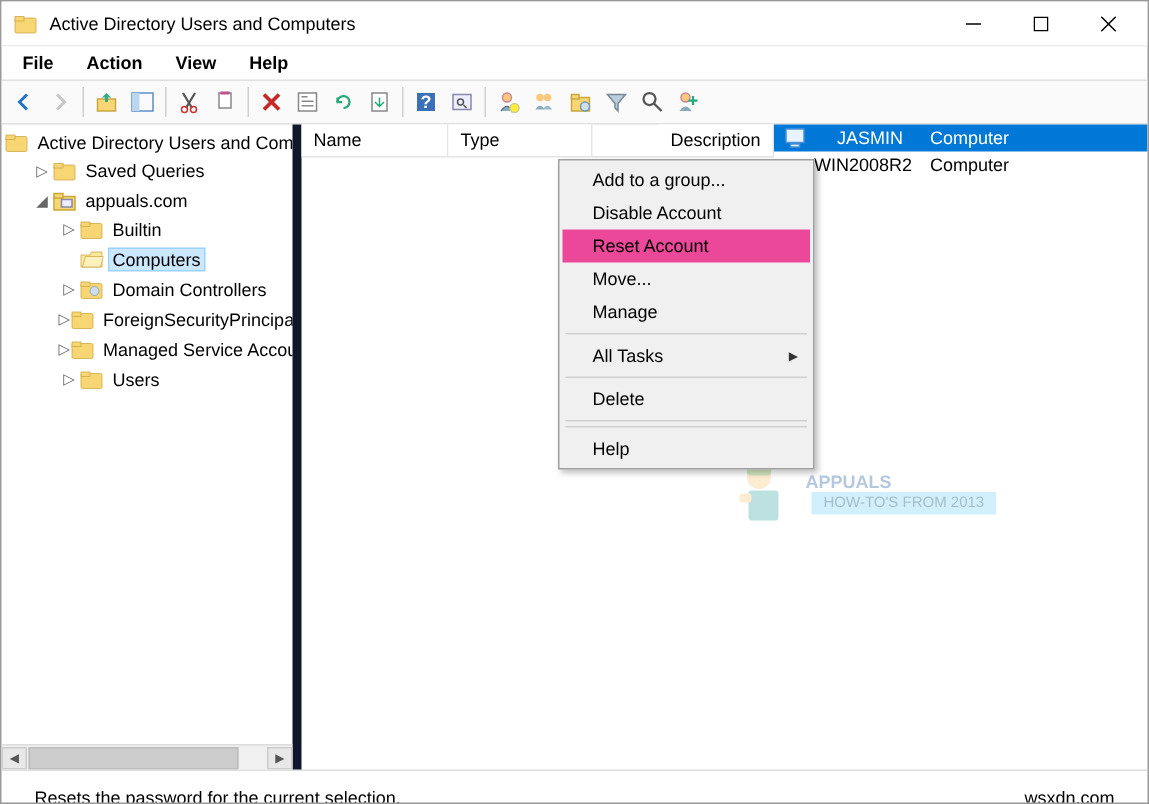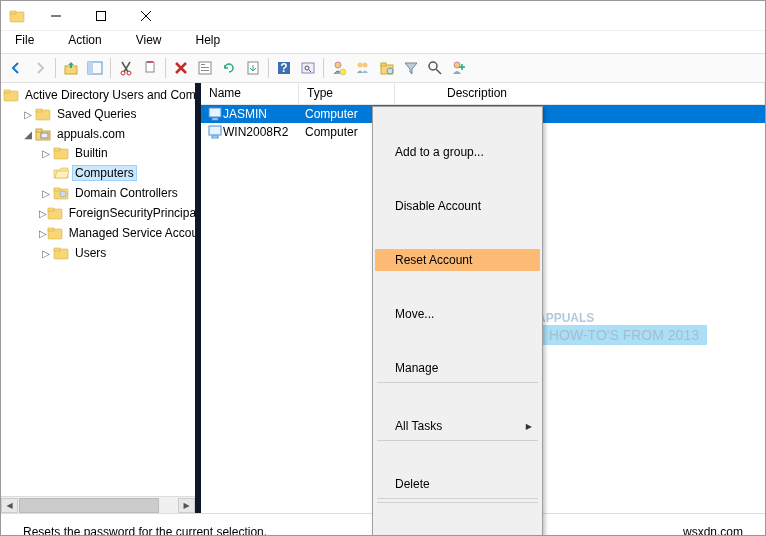--- a/index.html
+++ b/index.html
@@ -2,68 +2,69 @@
 <html><head>
 <meta charset="utf-8">
 <style>
 * { box-sizing: border-box; margin: 0; padding: 0; font-family: "Segoe UI", Tahoma, sans-serif; font-size: 12px; }
 body { background: #fff; width: 766px; height: 536px; overflow: hidden; border: 1px solid #999; position: relative; }
 .titlebar { height: 30px; display: flex; align-items: center; padding: 0 4px 0 8px; background: #fff; border-bottom: 1px solid #eee; }
 .titlebar .app-icon { width: 16px; height: 16px; margin-right: 8px; }
 .titlebar .title { flex: 1; font-size: 12px; }
 .winbtn { width: 45px; height: 28px; display: flex; align-items: center; justify-content: center; color: #000; }
 .winbtn svg { width: 10px; height: 10px; }
-.menubar { height: 22px; display: flex; padding: 0 6px; gap: 18px; }
+.menubar { height: 22px; display: flex; align-items: center; padding: 0 6px; gap: 6px; font-weight: bold; }
 .menubar .menu-item { padding: 2px 8px; }
 .toolbar { height: 30px; display: flex; align-items: center; padding: 0 4px; border-top: 1px solid #e0e0e0; border-bottom: 1px solid #e0e0e0; gap: 2px; background: #fafafa; }
 .toolbar .sep { width: 1px; height: 20px; background: #d0d0d0; margin: 0 2px; }
 .tbtn { width: 22px; height: 22px; display: flex; align-items: center; justify-content: center; border-radius: 2px; }
 .content { display: flex; height: calc(100% - 30px - 22px - 30px - 22px); }
 .tree-pane { width: 200px; border-right: 6px solid #0f172a; overflow: hidden; padding: 2px; position: relative; }
 .tree-pane .hscroll { position: absolute; bottom: 0; left: 0; right: 0; height: 17px; background: #f0f0f0; border-top: 1px solid #ddd; display:flex; align-items:center;}
 .hscroll .harrow { width:17px; height:15px; background:#e8e8e8; border:1px solid #ccc; display:flex; align-items:center; justify-content:center; font-size:8px; color:#555;}
 .hscroll .hthumb { width:140px; height:15px; background:#ccc; margin-left:1px; border:1px solid #bbb;}
 .tree { list-style: none; white-space: nowrap; }
 .tree li { padding: 1px 0; }
 .tree .row { display: flex; align-items: center; height: 18px; }
 .tree .twisty { width: 14px; height: 14px; display: flex; align-items: center; justify-content: center; margin-right: 0px; color: #666; font-size: 10px; }
 .tree .icon { width: 16px; height: 16px; margin-right: 4px; flex-shrink:0; }
 .tree .label { padding: 0 2px; }
 .tree .selected { background: #cce8ff; outline: 1px solid #99d1ff; }
 .tree ul { padding-left: 18px; list-style:none;}
-.list-pane { flex: 1; display: flex; flex-direction: column; position: relative; }
+.list-pane { flex: 1; display: flex; flex-direction: row; position: relative; }
 .list-header { display: flex; height: 22px; border-bottom: 1px solid #e5e5e5; }
 .list-header .col { padding: 3px 8px; border-right: 1px solid #e5e5e5; background: #fff; }
 .col-name { width: 98px; } .col-type { width: 96px; } .col-desc { flex: 1; margin-left: 44px; }
 .list-body { flex: 1; }
 .list-row { display: flex; height: 18px; align-items: center; }
 .list-row.selected { background: #0078d7; color: #fff; }
 .list-row .cell { padding: 0 6px; overflow: hidden; height:18px; display:flex; align-items:center;}
-.list-row .cell.c-name { width: 98px; display: flex; align-items: center; gap: 0; }
+.list-row .cell.c-name { width: 98px; display: flex; align-items: center; gap: 20px; }
 .list-row .cell.c-type { width: 96px; }
 .ctx-menu { position: absolute; left: 371px; top: 105px; width: 171px; background: #f0f0f0; border: 1px solid #a0a0a0; box-shadow: 2px 2px 4px rgba(0,0,0,0.25); padding: 2px; }
-.ctx-menu .mi { height: 22px; display: flex; align-items: center; padding: 0 24px 0 20px; position: relative; margin-top: 32px; }
-.ctx-menu .mi.hl { background: #fdba74; }
+.ctx-menu .mi { height: 22px; display: flex; align-items: center; padding: 0 24px 0 20px; position: relative; }
+.ctx-menu .mi.hl { background: #ec4899; }
 .ctx-menu .mi.sub::after { content: "▶"; font-size: 8px; position: absolute; right: 8px; color: #333; }
 .ctx-menu .msep { height: 1px; background: #d0d0d0; margin: 3px 2px; }
 .statusbar { height: 36px; border-top: 1px solid #ddd; display: flex; align-items: center; padding: 0 22px; font-size: 11px; justify-content: space-between; }
 .folder-icon { fill: #f8d673; stroke: #caa63f; stroke-width: 0.5; }
 .folder-open { fill: #fce79b; stroke: #caa63f; stroke-width:0.5; }
 .comp-icon rect { fill:#e8f4fd; stroke:#4a90d9; stroke-width:1;}
 .watermark { position:absolute; left:280px; top:220px; opacity:0.35; font-size:18px; font-weight:bold; color:#2863a5; display:flex; align-items:center; gap:6px; pointer-events:none;}
-.watermark .wm-badge { background:#0ea5e9; color:#046; padding:2px 8px; font-size:14px; font-weight:normal; margin-left:4px;}
+.watermark .wm-badge { background:#7dd3fc; color:#046; padding:2px 8px; font-size:10px; font-weight:normal; margin-left:4px;}
 </style>
 </head>
 <body>
 
 <div class="titlebar">
   <svg class="app-icon" viewBox="0 0 16 16">
       <rect class="folder-icon" x="1" y="4" width="14" height="10" rx="1"></rect>
       <rect x="1" y="3" width="6" height="3" class="folder-icon"></rect>
     </svg>
+  <div class="title">Active Directory Users and Computers</div>
   <div class="winbtn">
       <svg viewBox="0 0 10 10">
         <path d="M0 5 H10" stroke="#000" stroke-width="1"></path>
       </svg>
     </div>
   <div class="winbtn">
       <svg viewBox="0 0 10 10">
         <rect x="0.5" y="0.5" width="9" height="9" fill="none" stroke="#000"></rect>
       </svg>
     </div>

